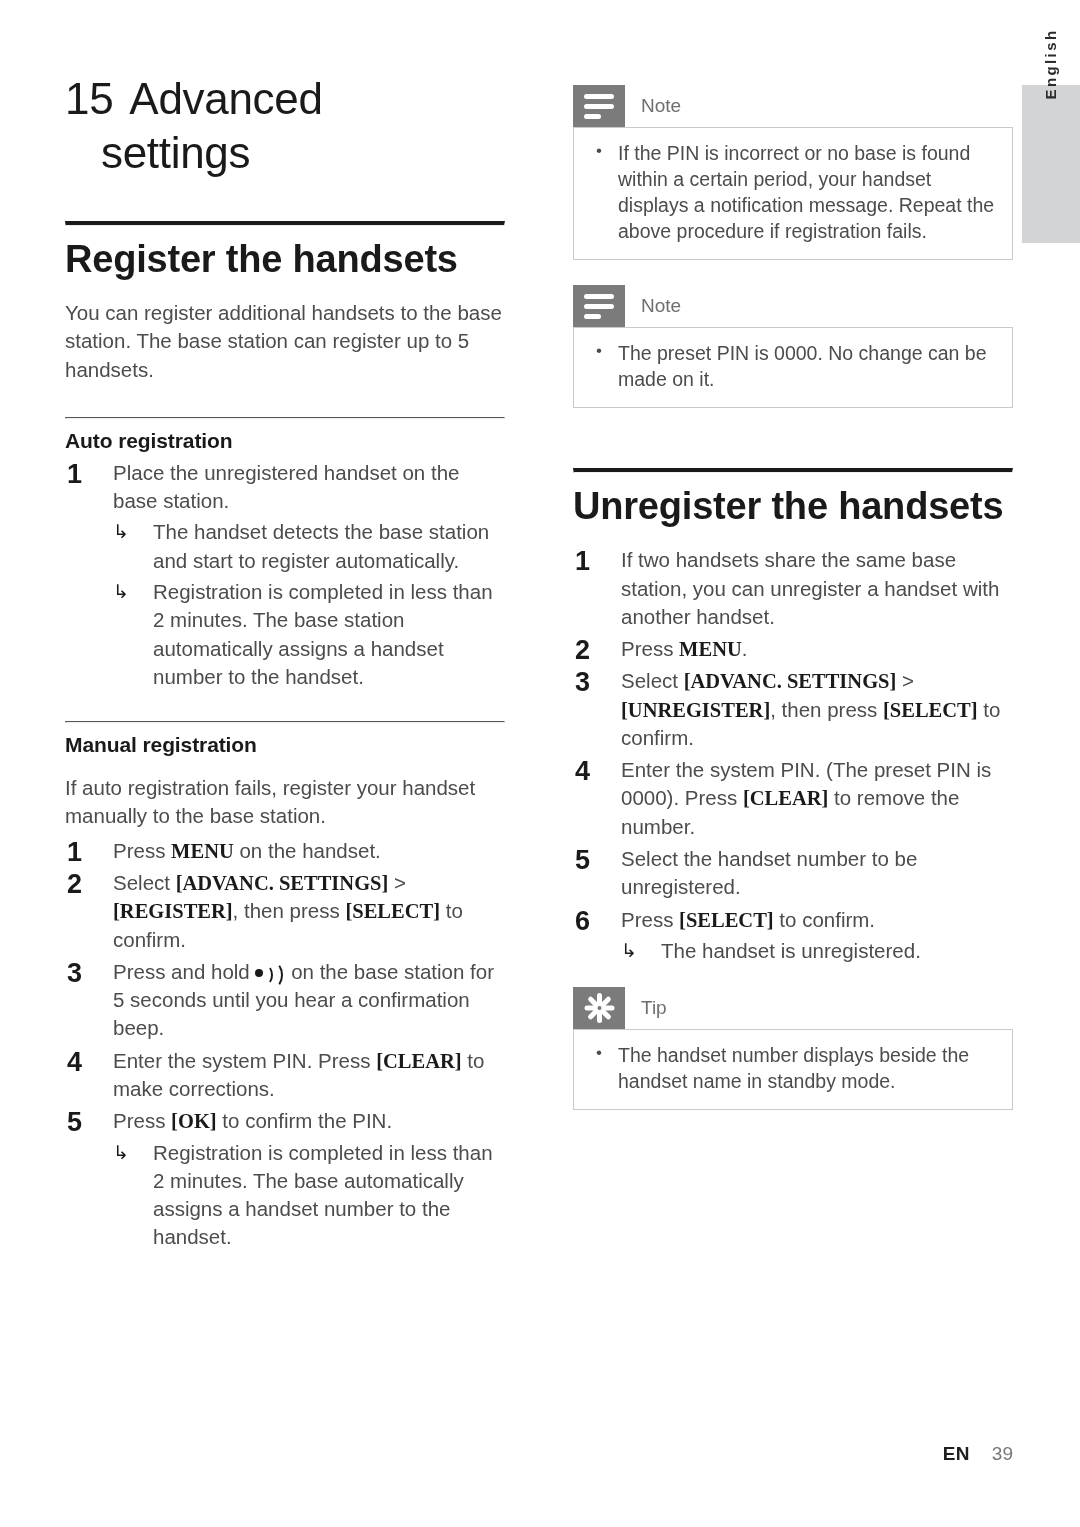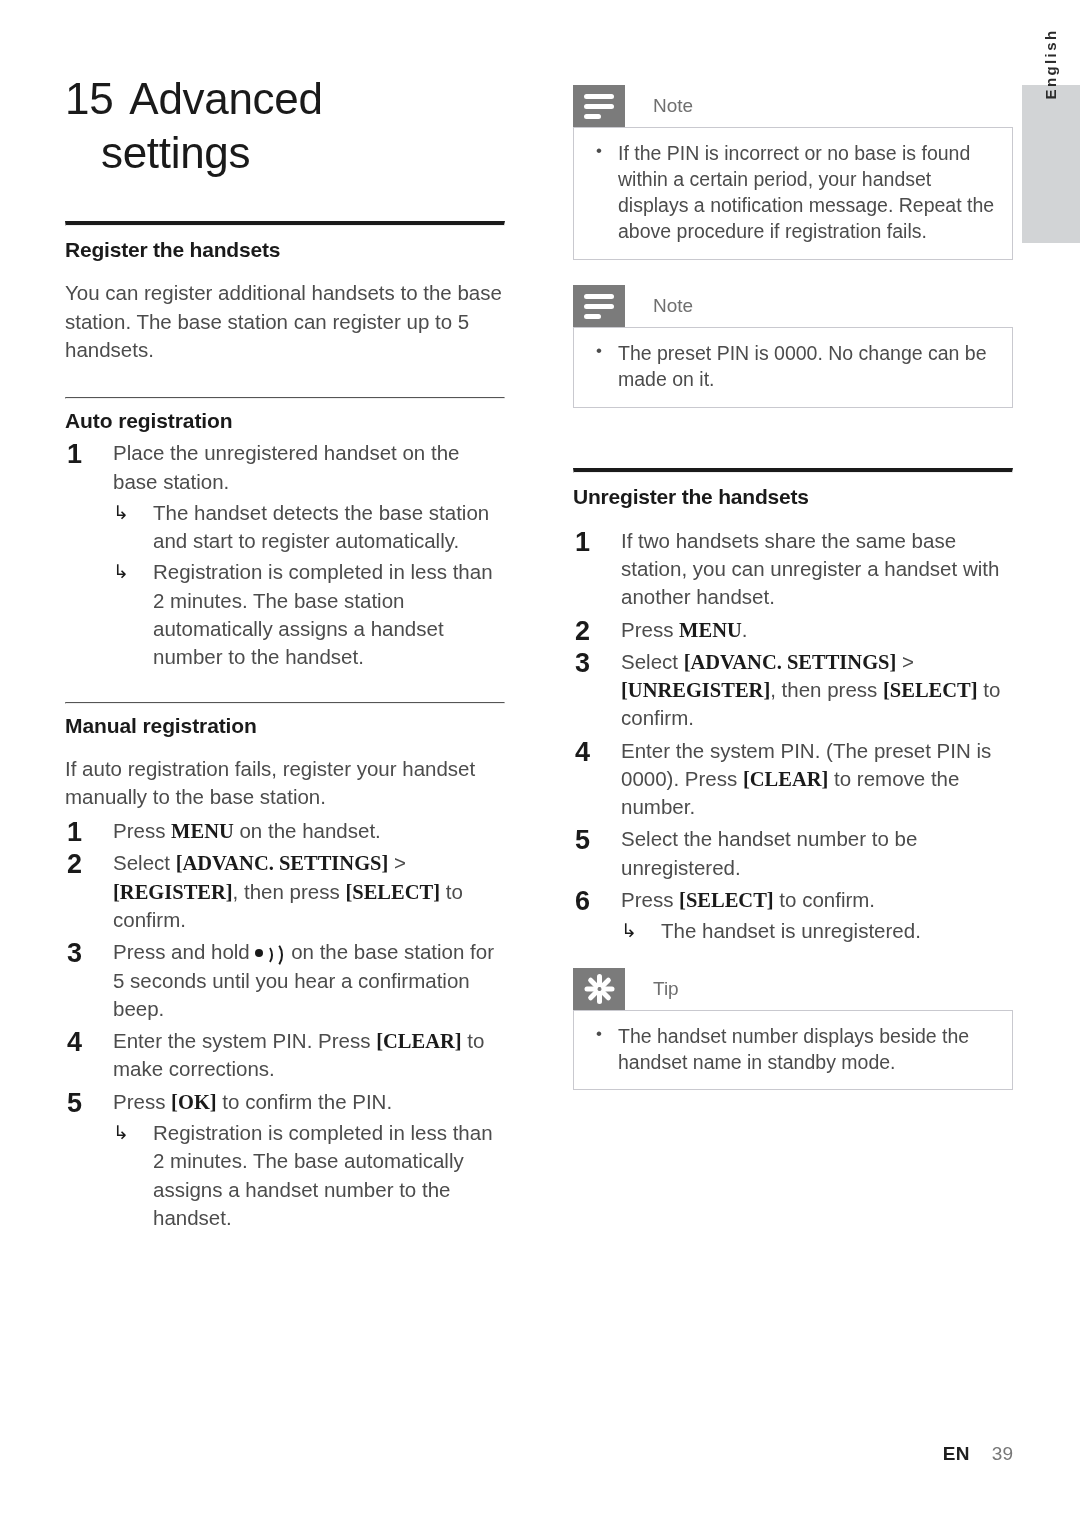--- a/index.html
+++ b/index.html
@@ -73,21 +73,21 @@
   
   .rule-thick {
     border-top: 4px solid #1a1a1a;
     margin: 0;
   }
   .rule-thin {
     border-top: 1px solid #555;
     margin: 0;
   }
   h2.sec {
-    font-size: 21px;
+    font-size: 38px;
     font-weight: bold;
     color: #1a1a1a;
     margin: 12px 0 0 0;
     letter-spacing: -0.2px;
     line-height: 1.15;
   }
   h3.sub {
     font-size: 21px;
     font-weight: bold;
     color: #1a1a1a;
@@ -186,21 +186,21 @@
   .callout-badge {
     width: 52px;
     height: 42px;
     background: #7b7b7b;
     position: relative;
     flex: 0 0 auto;
   }
   .callout-title {
     font-size: 19px;
     color: #6f6f6f;
-    margin-left: 28px;
+    margin-left: 16px;
     font-family: "Liberation Sans", sans-serif;
   }
   .callout-body {
     border: 1px solid #c9c9cf;
     border-top: 1px solid #c9c9cf;
     padding: 13px 16px 14px 16px;
   }
   ul.callout-list {
     list-style: none;
     margin: 0;

